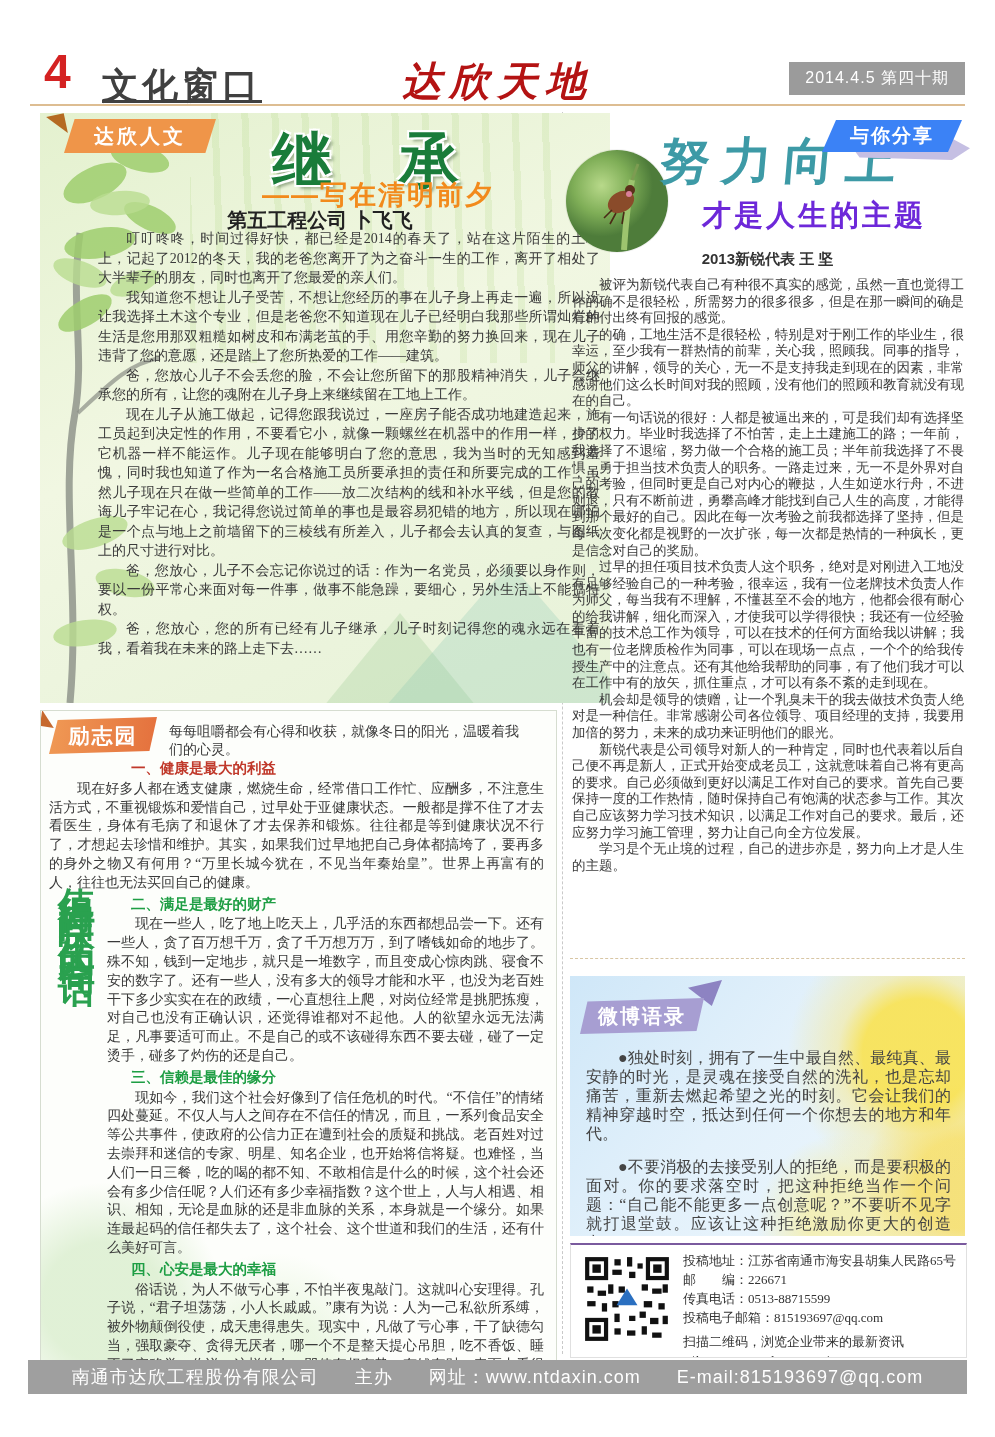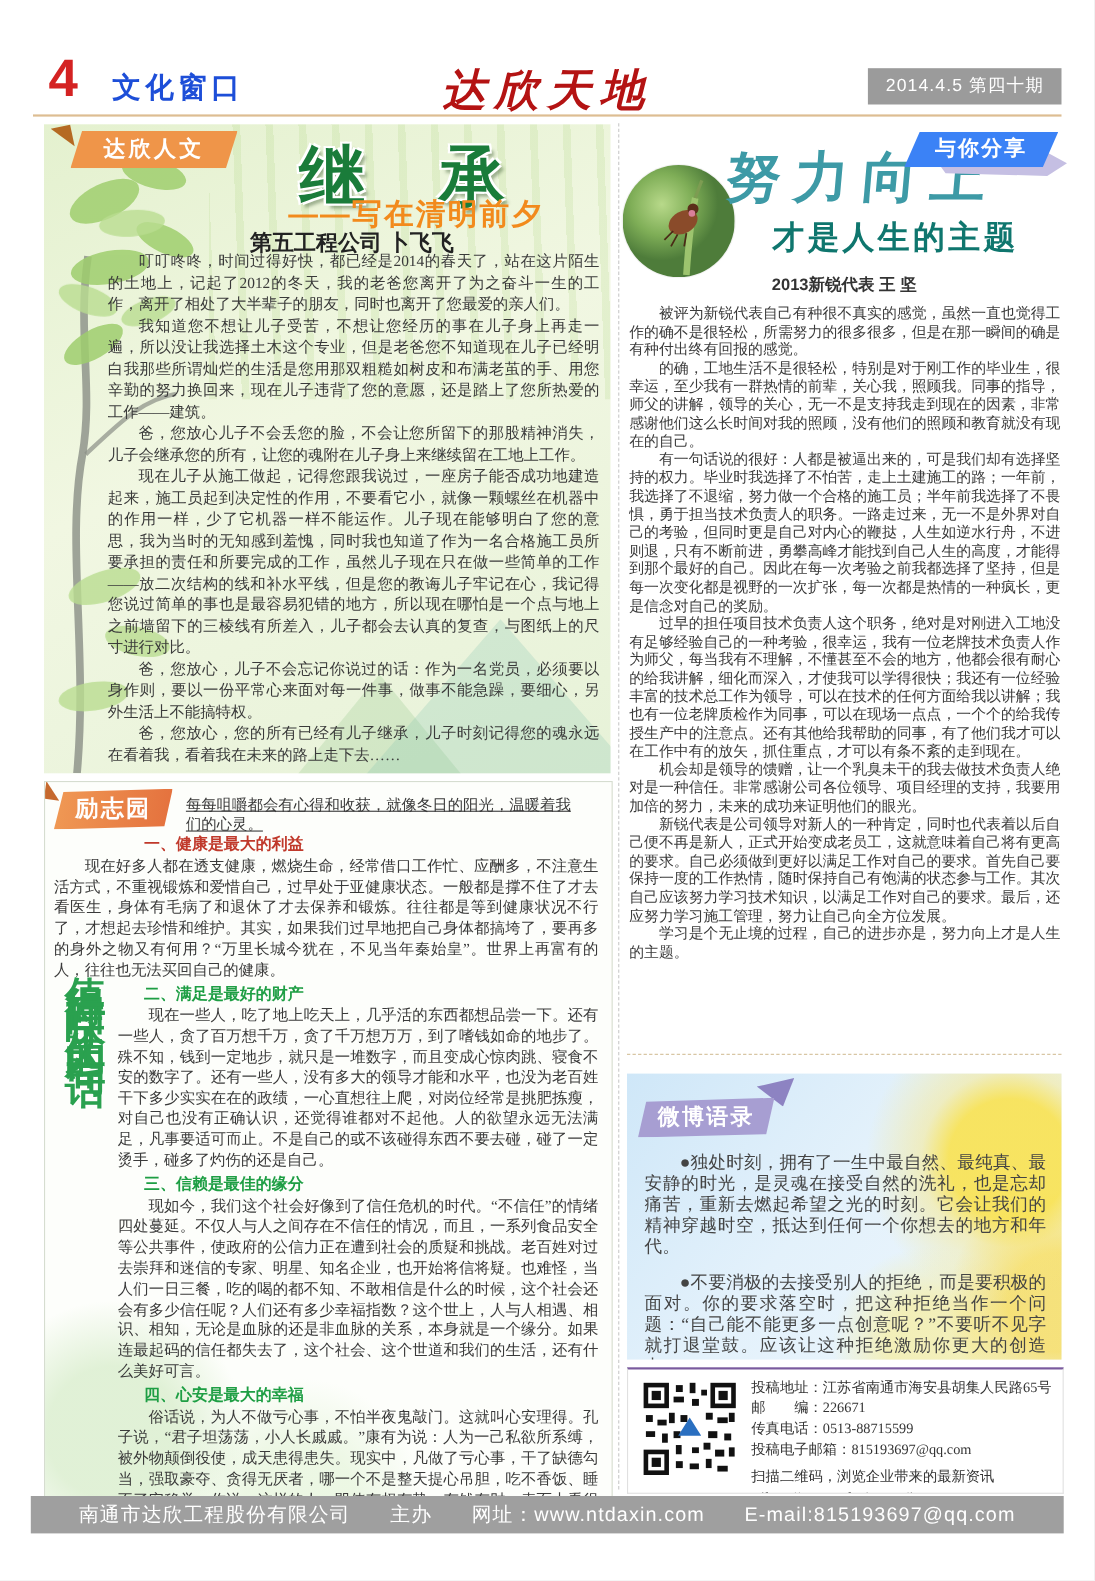--- a/index.html
+++ b/index.html
@@ -1,29 +1,29 @@
 <!DOCTYPE html>
 <html><head>
 <meta charset="utf-8">
 <style>
   html,body{margin:0;padding:0;background:#e8e8e8;}
   .page{position:relative;width:995px;height:1437px;background:#ffffff;margin:0 auto;
         font-family:"Liberation Sans","DejaVu Sans",sans-serif;overflow:hidden;}
   
   .hd-pagenum{position:absolute;left:44px;top:48px;font-size:48px;font-weight:bold;color:#d42222;line-height:1;}
-  .hd-section{position:absolute;left:102px;top:62px;font-size:26px;font-weight:bold;color:#1d4ed8;letter-spacing:4px;}
+  .hd-section{position:absolute;left:102px;top:62px;font-size:36px;font-weight:bold;color:#404040;letter-spacing:4px;text-decoration:underline;}
   .hd-masthead{position:absolute;left:0;right:0;top:54px;text-align:center;font-size:40px;font-weight:bold;
         font-style:italic;color:#b41313;font-family:"Liberation Serif","DejaVu Serif",serif;letter-spacing:8px;}
   .hd-issue{position:absolute;right:30px;top:62px;background:#9b9b9b;color:#fff;font-size:16px;
         padding:6px 16px;letter-spacing:1px;}
   .hd-rule{position:absolute;left:30px;right:30px;top:104px;border-top:2px solid #ddbd92;}
   
   .col-divider{position:absolute;left:562px;top:112px;height:1242px;border-left:1px dashed #c9c9c9;}
   
-  .left-panel{position:absolute;left:40px;top:113px;width:515px;height:590px;overflow:hidden;
+  .left-panel{position:absolute;left:40px;top:113px;width:570px;height:590px;overflow:hidden;
         background:linear-gradient(155deg,#e4f1cf 0%,#f1f7e2 45%,#e7f2d8 100%);}
   .grass{position:absolute;left:150px;top:0;width:365px;height:250px;opacity:.55;
         background:repeating-linear-gradient(88deg,rgba(150,200,95,.28) 0 7px,rgba(255,255,255,0) 7px 30px);}
   .tree-svg{position:absolute;left:0;top:0;}
   .tri-decor1{position:absolute;right:-30px;bottom:-10px;width:0;height:0;
         border-left:130px solid transparent;border-right:130px solid transparent;
         border-bottom:150px solid rgba(130,195,175,.25);}
   .tri-decor2{position:absolute;right:120px;bottom:-20px;width:0;height:0;
         border-left:90px solid transparent;border-right:90px solid transparent;
         border-bottom:110px solid rgba(160,205,150,.30);}
@@ -48,21 +48,21 @@
   .insp-box{position:absolute;left:40px;top:710px;width:515px;height:672px;border:1px solid #d6ddd0;
         background:#fdfefb;overflow:hidden;
         background-image:radial-gradient(circle at 12% 88%,rgba(190,225,170,.45) 0 60px,rgba(255,255,255,0) 120px),
                          radial-gradient(circle at 45% 97%,rgba(205,235,185,.35) 0 50px,rgba(255,255,255,0) 110px);}
   .ribbon{position:absolute;left:8px;top:6px;width:108px;height:37px;
         background:linear-gradient(100deg,#f09a55,#e4703d);clip-path:polygon(8% 8%,100% 0,93% 92%,0 100%);
         color:#fff;font-size:21px;font-weight:bold;line-height:37px;text-align:center;letter-spacing:2px;}
   .ribbon-fold{position:absolute;left:0px;top:0px;width:0;height:0;
         border-bottom:16px solid #c6692e;border-right:14px solid transparent;transform:rotate(8deg);}
   .insp-intro{position:absolute;left:128px;right:28px;top:12px;
-        font-family:"Liberation Serif","DejaVu Serif",serif;font-size:14px;color:#3a3a3a;text-decoration:underline;}
+        font-family:"Liberation Serif","DejaVu Serif",serif;font-size:14px;color:#3a3a3a;}
   .insp-flow{position:absolute;left:8px;right:12px;top:46px;
         font-family:"Liberation Serif","DejaVu Serif",serif;font-size:14px;line-height:18.8px;
         text-align:justify;color:#3a3a3a;}
   .insp-flow p{margin:0;}
   .insp-heading{font-family:"Liberation Sans","DejaVu Sans",sans-serif;font-weight:bold;
         font-size:14.5px;margin-left:82px !important;padding:2px 0;}
   .insp-body{text-indent:2em;}
   .shifted{margin-left:58px !important;}
   .side-vertical{position:absolute;left:10px;top:148px;height:540px;writing-mode:vertical-rl;
         font-family:"Liberation Serif","DejaVu Serif",serif;font-size:37px;font-weight:bold;color:#2aa14f;
@@ -206,21 +206,21 @@
       <path d="M58 100 C 60 70 62 50 66 30" stroke="#9dc46e" stroke-width="6" fill="none"></path>
       <path d="M66 30 L 72 14" stroke="#7d9c52" stroke-width="3" fill="none"></path>
       <ellipse cx="55" cy="52" rx="14" ry="10" fill="#8a4b2a" transform="rotate(-30 55 52)"></ellipse>
       <circle cx="64" cy="40" r="5" fill="#5b2f1a"></circle>
       <circle cx="63" cy="44" r="3" fill="#d97f9a"></circle>
       <path d="M46 60 L38 68 M50 63 L44 74 M58 62 L56 74" stroke="#4a2a16" stroke-width="1.6"></path>
     </svg>
   </div>
 
   <div class="rt-title1" style="color: rgb(61, 154, 166);">努力向上</div>
-  <div class="rt-title2" style="color: #0f766e; text-align: right;">才是人生的主题</div>
+  <div class="rt-title2" style="color: #6d28d9; text-align: right;">才是人生的主题</div>
   <div class="rt-byline">2013新锐代表  王 坚</div>
 
   <div class="rt-body">
     <p>被评为新锐代表自己有种很不真实的感觉，虽然一直也觉得工作的确不是很轻松，所需努力的很多很多，但是在那一瞬间的确是有种付出终有回报的感觉。</p>
     <p>的确，工地生活不是很轻松，特别是对于刚工作的毕业生，很幸运，至少我有一群热情的前辈，关心我，照顾我。同事的指导，师父的讲解，领导的关心，无一不是支持我走到现在的因素，非常感谢他们这么长时间对我的照顾，没有他们的照顾和教育就没有现在的自己。</p>
     <p>有一句话说的很好：人都是被逼出来的，可是我们却有选择坚持的权力。毕业时我选择了不怕苦，走上土建施工的路；一年前，我选择了不退缩，努力做一个合格的施工员；半年前我选择了不畏惧，勇于担当技术负责人的职务。一路走过来，无一不是外界对自己的考验，但同时更是自己对内心的鞭挞，人生如逆水行舟，不进则退，只有不断前进，勇攀高峰才能找到自己人生的高度，才能得到那个最好的自己。因此在每一次考验之前我都选择了坚持，但是每一次变化都是视野的一次扩张，每一次都是热情的一种疯长，更是信念对自己的奖励。</p>
     <p>过早的担任项目技术负责人这个职务，绝对是对刚进入工地没有足够经验自己的一种考验，很幸运，我有一位老牌技术负责人作为师父，每当我有不理解，不懂甚至不会的地方，他都会很有耐心的给我讲解，细化而深入，才使我可以学得很快；我还有一位经验丰富的技术总工作为领导，可以在技术的任何方面给我以讲解；我也有一位老牌质检作为同事，可以在现场一点点，一个个的给我传授生产中的注意点。还有其他给我帮助的同事，有了他们我才可以在工作中有的放矢，抓住重点，才可以有条不紊的走到现在。</p>
     <p>机会却是领导的馈赠，让一个乳臭未干的我去做技术负责人绝对是一种信任。非常感谢公司各位领导、项目经理的支持，我要用加倍的努力，未来的成功来证明他们的眼光。</p>
     <p>新锐代表是公司领导对新人的一种肯定，同时也代表着以后自己便不再是新人，正式开始变成老员工，这就意味着自己将有更高的要求。自己必须做到更好以满足工作对自己的要求。首先自己要保持一度的工作热情，随时保持自己有饱满的状态参与工作。其次自己应该努力学习技术知识，以满足工作对自己的要求。最后，还应努力学习施工管理，努力让自己向全方位发展。</p>
     <p>学习是个无止境的过程，自己的进步亦是，努力向上才是人生的主题。</p>

